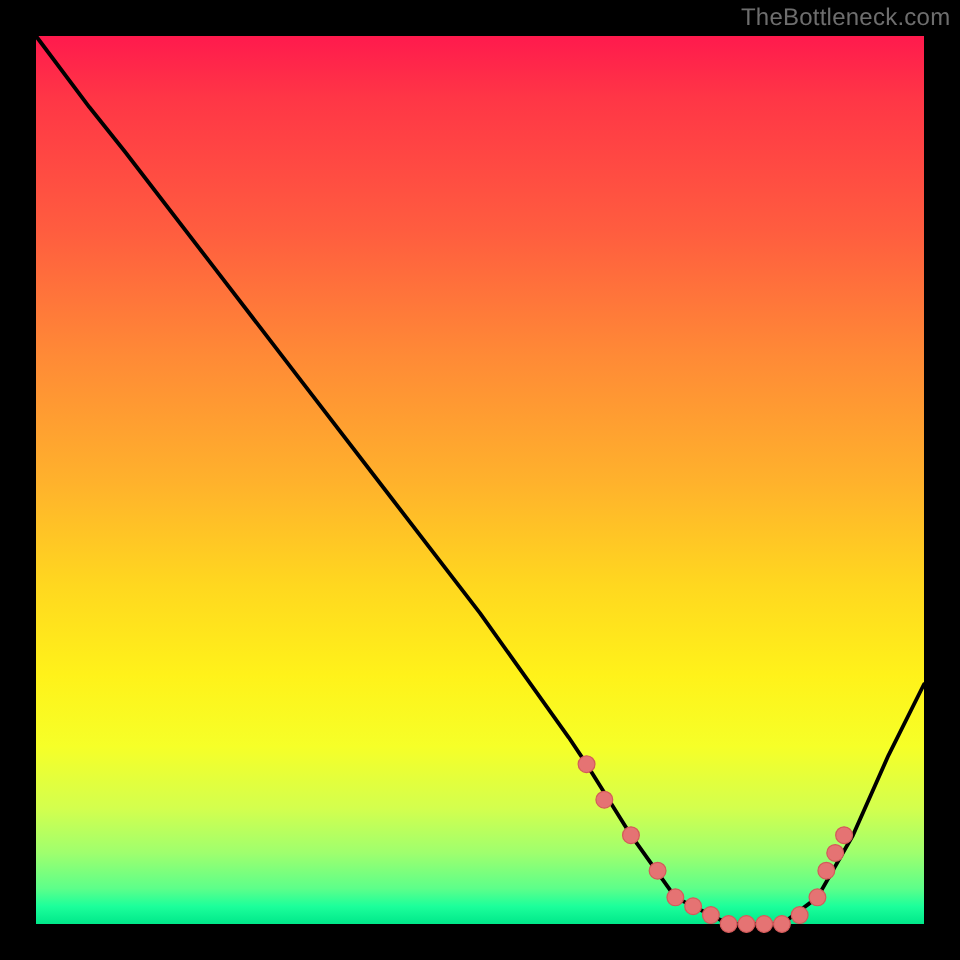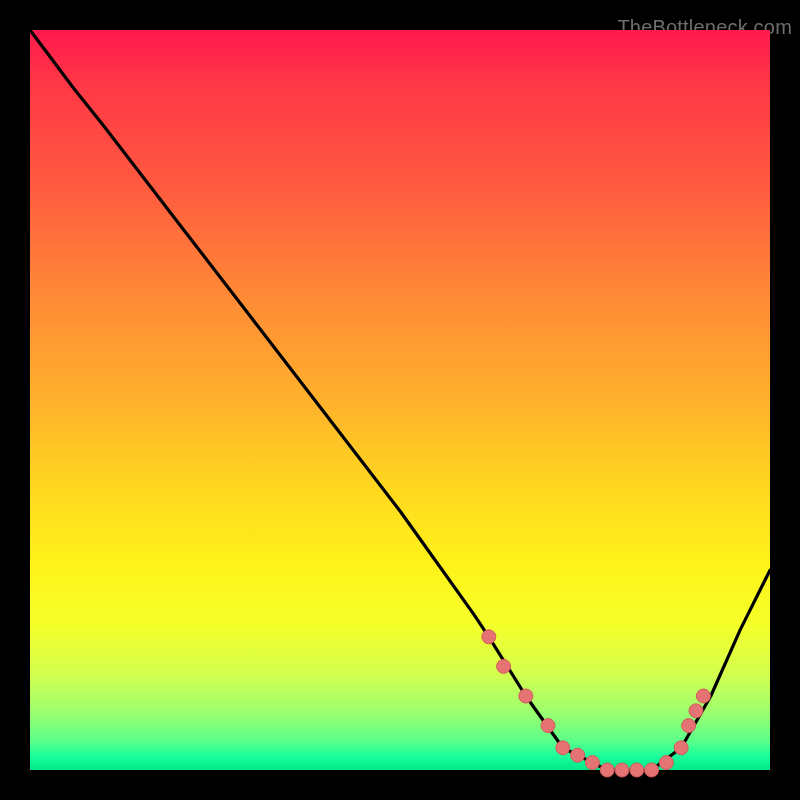--- a/index.html
+++ b/index.html
@@ -44,21 +44,21 @@
   svg.curve {
     position: absolute;
     left: 0;
     top: 0;
     width: 740px;
     height: 740px;
     overflow: visible;
   }
   .watermark {
     position: absolute;
-    top: 16px;
+    top: 4px;
     right: 8px;
     color: #6e6e6e;
     font-size: 20px;
     font-weight: 500;
     letter-spacing: 0.2px;
     user-select: none;
   }
 </style>
 </head>
 <body>

